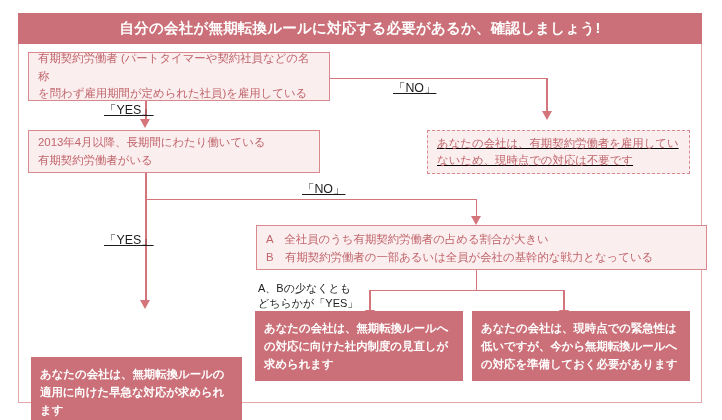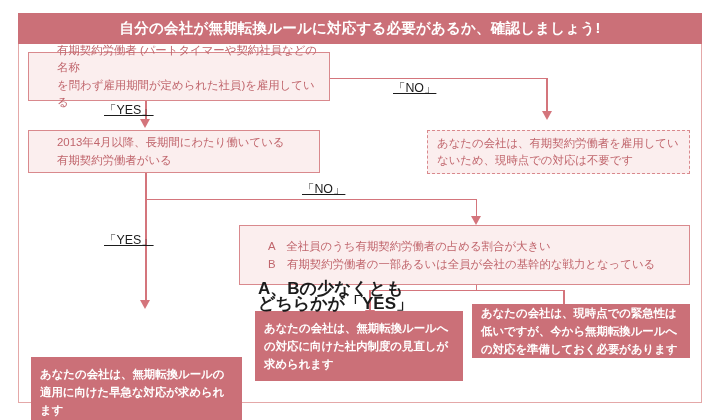--- a/index.html
+++ b/index.html
@@ -62,32 +62,32 @@
     box-sizing: border-box;
     z-index: 4;
     display: flex;
     flex-direction: column;
     justify-content: center;
   }
 
   .box-light {
     background: #fbeeee;
     border: 1px solid #d9898d;
-    padding-left: 19px;
   }
   .box-light .box-text {
     color: #c0656c;
     font-size: 11.4px;
     line-height: 17.5px;
     font-weight: normal;
   }
 
   .box-dashed {
     background: #fbeeee;
     border: 1.6px dashed #d9898d;
+    text-decoration: underline;
   }
   .box-dashed .box-text {
     color: #c0656c;
     font-size: 11.4px;
     line-height: 17.5px;
   }
 
   .box-solid {
     background: #cb7078;
     border: none;
@@ -131,23 +131,23 @@
     border-left: 5.5px solid transparent;
     border-right: 5.5px solid transparent;
     border-top: 9px solid #d4757c;
     z-index: 3;
   }
 
   
   .edge-label {
     position: absolute;
     color: #1c1c1c;
-    font-size: 17px;
+    font-size: 11px;
     line-height: 15px;
-    font-weight: bold;
+    font-weight: normal;
     white-space: pre-line;
     z-index: 5;
   }
   .edge-label.plain {
     font-weight: normal;
     font-size: 12.4px;
     text-decoration: underline;
   }
 </style>
 </head>
@@ -204,36 +204,36 @@
   <div class="box box-light" style="left:28px; top:130px; width:292px; height:43px;">
     <span class="box-text">2013年4月以降、長期間にわたり働いている
 有期契約労働者がいる</span>
   </div>
 
   <div class="box box-dashed" style="left:427px; top:130px; width:263px; height:44px;">
     <span class="box-text">あなたの会社は、有期契約労働者を雇用してい
 ないため、現時点での対応は不要です</span>
   </div>
 
-  <div class="box box-light" style="left:239px; top:225px; width:451px; height:60px;">
+  <div class="box box-light" style="left:256px; top:225px; width:451px; height:45px;">
     <span class="ab-line">A　全社員のうち有期契約労働者の占める割合が大きい</span>
     <span class="ab-line">B　有期契約労働者の一部あるいは全員が会社の基幹的な戦力となっている</span>
   </div>
 
   <div class="box box-solid" style="left:31px; top:311px; width:211px; height:70px;margin-top:46px;">
     <span class="box-text">あなたの会社は、無期転換ルールの
 適用に向けた早急な対応が求められ
 ます</span>
   </div>
 
   <div class="box box-solid" style="left:255px; top:311px; width:208px; height:70px;">
     <span class="box-text">あなたの会社は、無期転換ルールへ
 の対応に向けた社内制度の見直しが
 求められます</span>
   </div>
 
-  <div class="box box-solid" style="left:472px; top:304px; width:218px; height:54px;">
+  <div class="box box-solid" style="left:472px; top:311px; width:218px; height:70px;">
     <span class="box-text">あなたの会社は、現時点での緊急性は
 低いですが、今から無期転換ルールへ
 の対応を準備しておく必要があります</span>
   </div>
 
 </div>
 
 </body></html>

